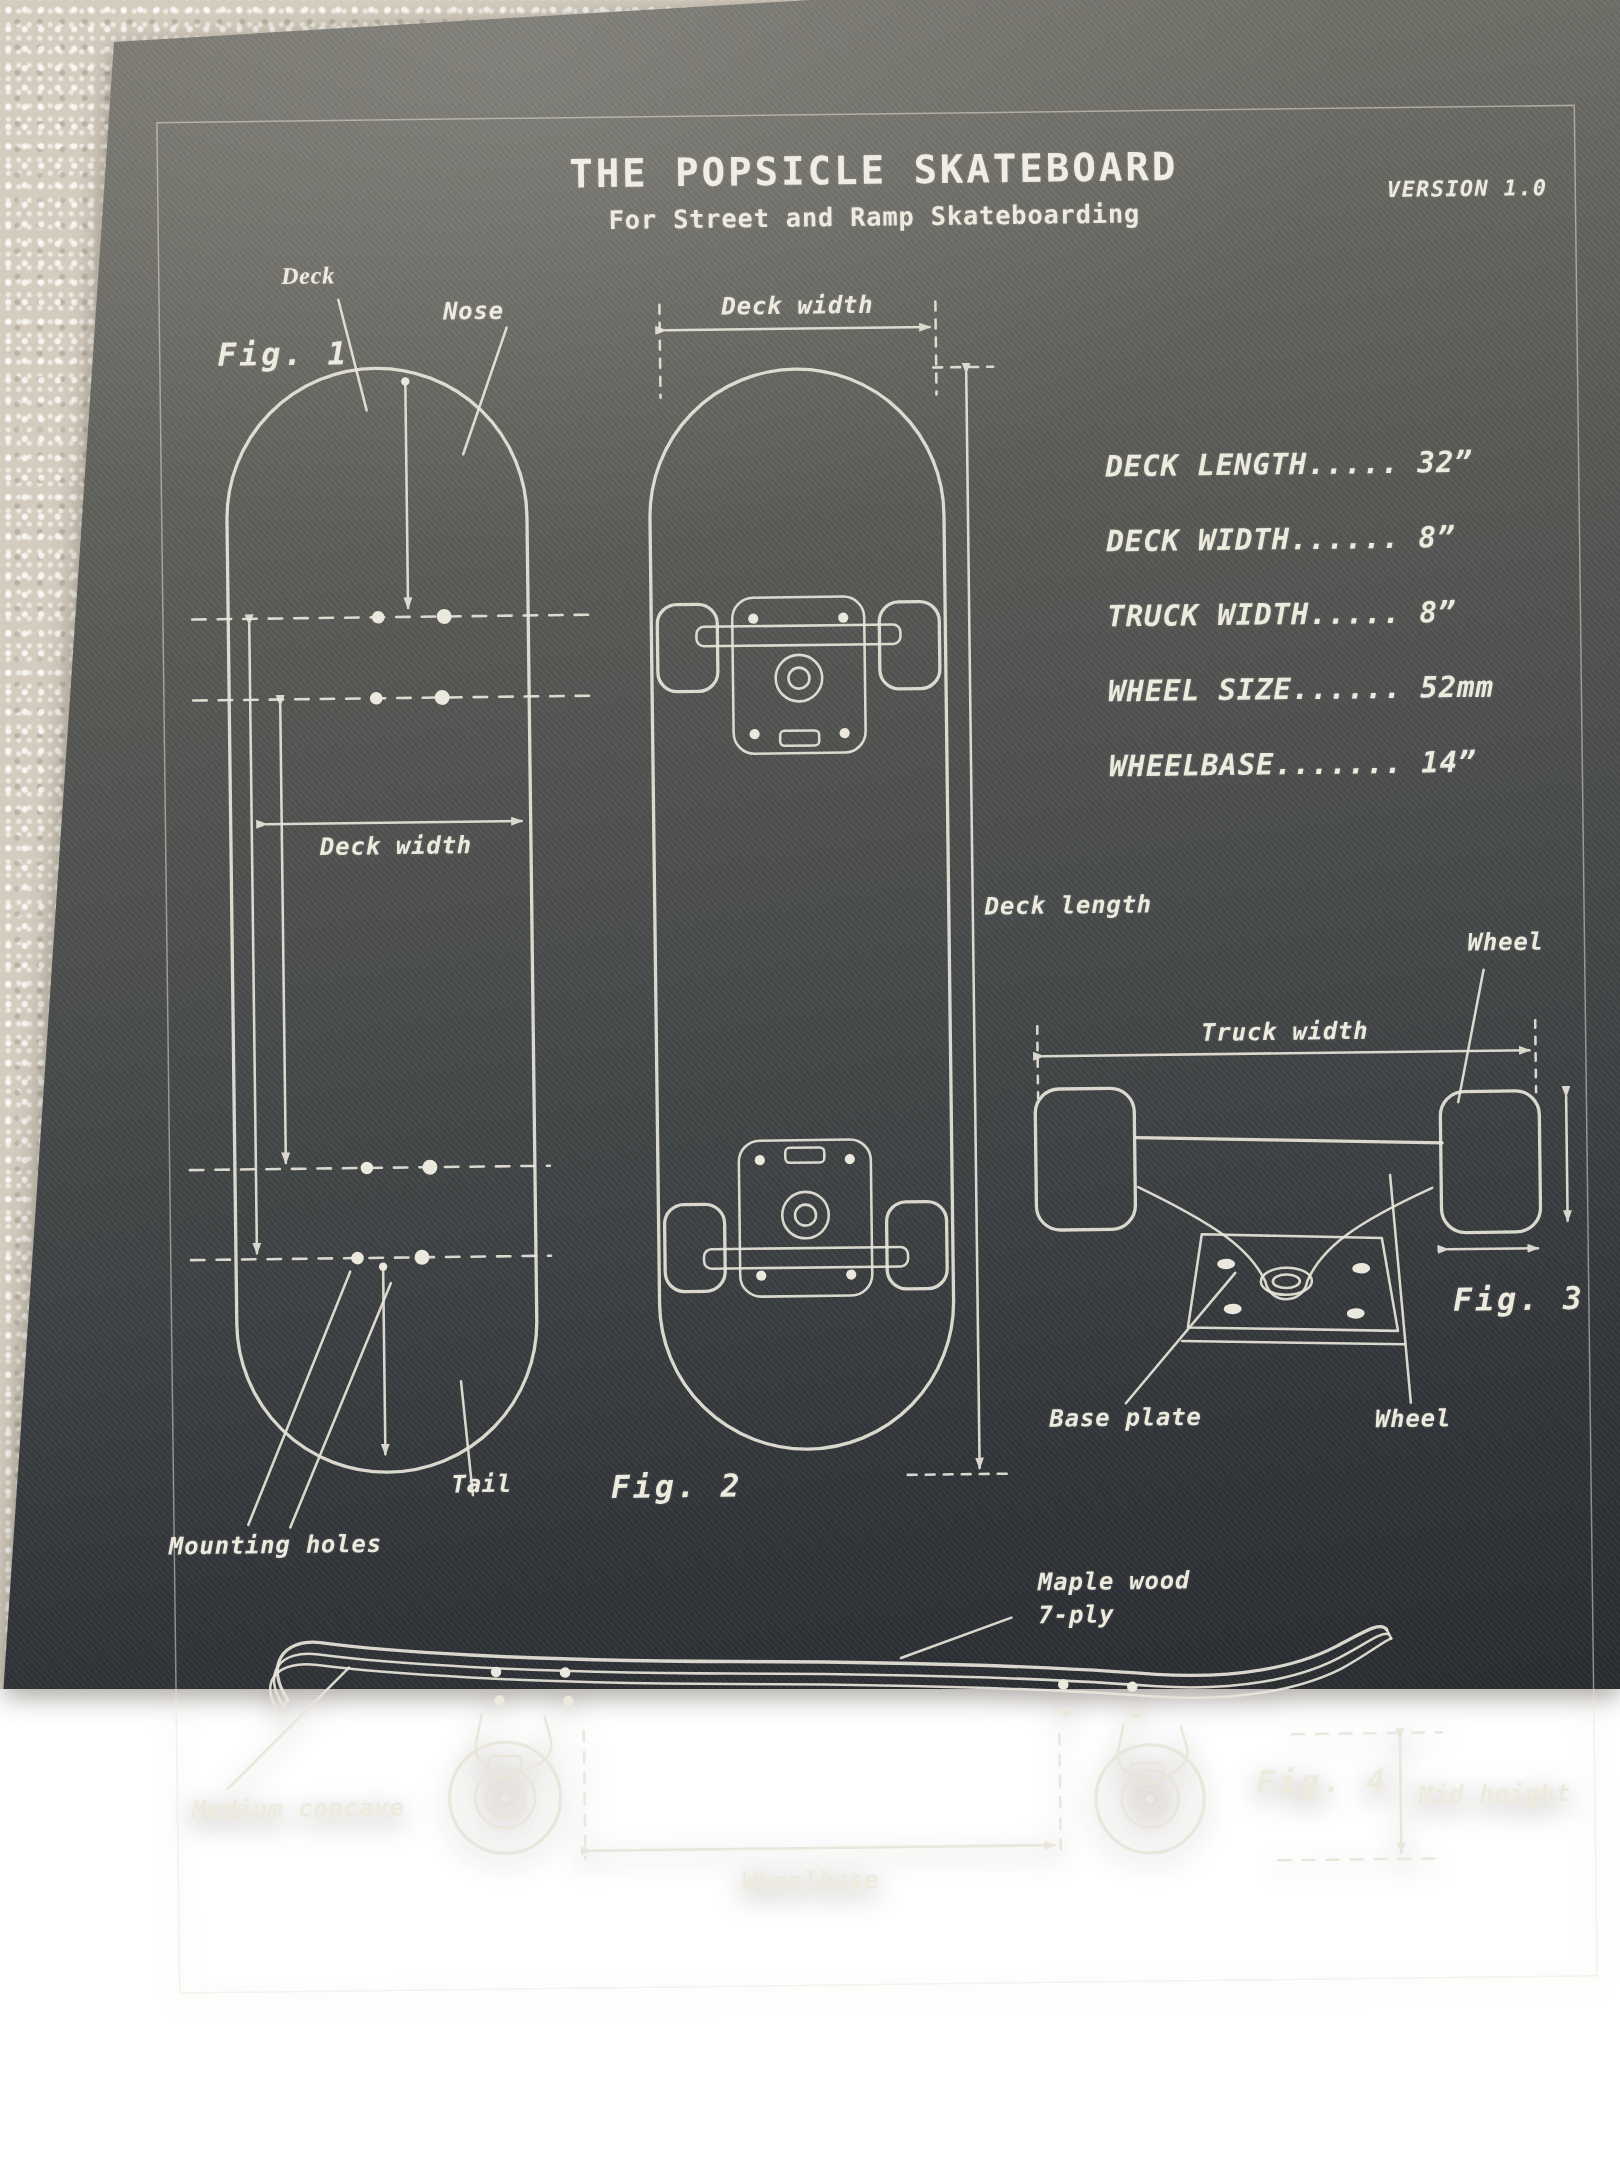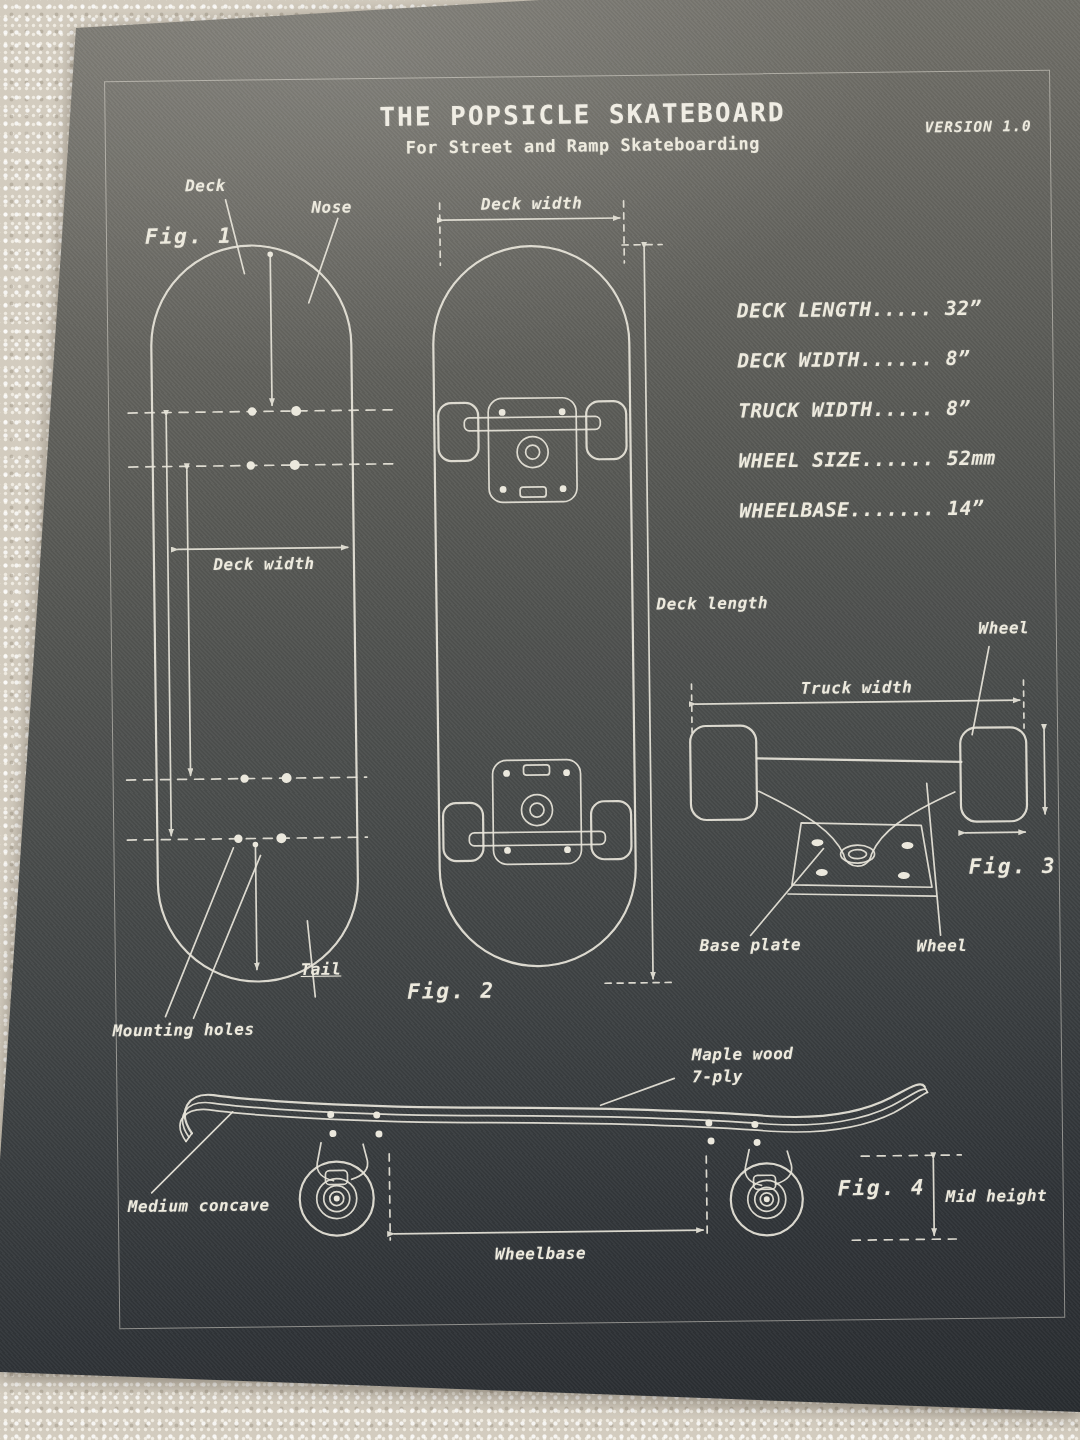--- a/index.html
+++ b/index.html
@@ -1,17 +1,17 @@
 <!DOCTYPE html>
 <html><head>
 <meta charset="utf-8">
 <style>
   html,body{margin:0;padding:0;}
   body{width:1080px;height:1440px;overflow:hidden;font-family:"DejaVu Sans Mono",monospace;}
-  .scene{position:relative;width:1080px;height:1440px;}
+  .scene{position:relative;width:1080px;height:1126px;}
   .carpet{position:absolute;inset:0;
     background-color:#d3ccbf;
     background-image:
       radial-gradient(circle, rgba(255,255,255,.8) 0 1.6px, transparent 2.6px),
       radial-gradient(circle, rgba(167,158,143,.6) 0 1.4px, transparent 2.4px),
       radial-gradient(circle, rgba(255,252,244,.65) 0 1.2px, transparent 2.2px);
     background-size:11px 13px,15px 17px,7px 9px;
     background-position:0 0,4px 6px,2px 3px;}
   .poster-shadow{position:absolute;inset:0;filter:drop-shadow(0 5px 9px rgba(60,50,40,.45));}
   .poster{position:absolute;inset:0;
@@ -187,24 +187,24 @@
       <div class="lbl subtitle ctr" style="left:586px;top:136px;">For Street and Ramp Skateboarding</div>
       <div class="lbl version" style="left:928px;top:124px;">VERSION 1.0</div>
 
       <div class="lbl spec" style="left:738px;top:302px;">DECK LENGTH..... 32”</div>
       <div class="lbl spec" style="left:738px;top:352px;">DECK WIDTH...... 8”</div>
       <div class="lbl spec" style="left:738px;top:402px;">TRUCK WIDTH..... 8”</div>
       <div class="lbl spec" style="left:738px;top:452px;">WHEEL SIZE...... 52mm</div>
       <div class="lbl spec" style="left:738px;top:502px;">WHEELBASE....... 14”</div>
 
       <div class="lbl figcap" style="left:147px;top:220px;">Fig. 1</div>
-      <div class="lbl ctr" style="left:208px;top:172px;">Deck</div>
-      <div class="lbl ctr" style="left:334px;top:195px;font-style:italic;">Nose</div>
+      <div class="lbl ctr" style="left:208px;top:172px;font-family:Liberation Serif, serif;">Deck</div>
+      <div class="lbl ctr" style="left:318px;top:195px;font-style:italic;">Nose</div>
       <div class="lbl ctr" style="left:262px;top:551px;">Deck width</div>
-      <div class="lbl ctr" style="left:314px;top:957px;text-decoration:underline;">Tail</div>
+      <div class="lbl ctr" style="left:314px;top:977px;">Tail</div>
       <div class="lbl" style="left:105px;top:1016px;">Mounting holes</div>
 
       <div class="lbl figcap" style="left:400px;top:978px;">Fig. 2</div>
       <div class="lbl ctr" style="left:534px;top:194px;">Deck width</div>
       <div class="lbl" style="left:654px;top:596px;">Deck length</div>
 
       <div class="lbl figcap" style="left:963px;top:860px;">Fig. 3</div>
       <div class="lbl ctr" style="left:989px;top:624px;margin-left:12px;">Wheel</div>
       <div class="lbl ctr" style="left:853px;top:682px;">Truck width</div>
       <div class="lbl" style="left:693px;top:938px;">Base plate</div>

